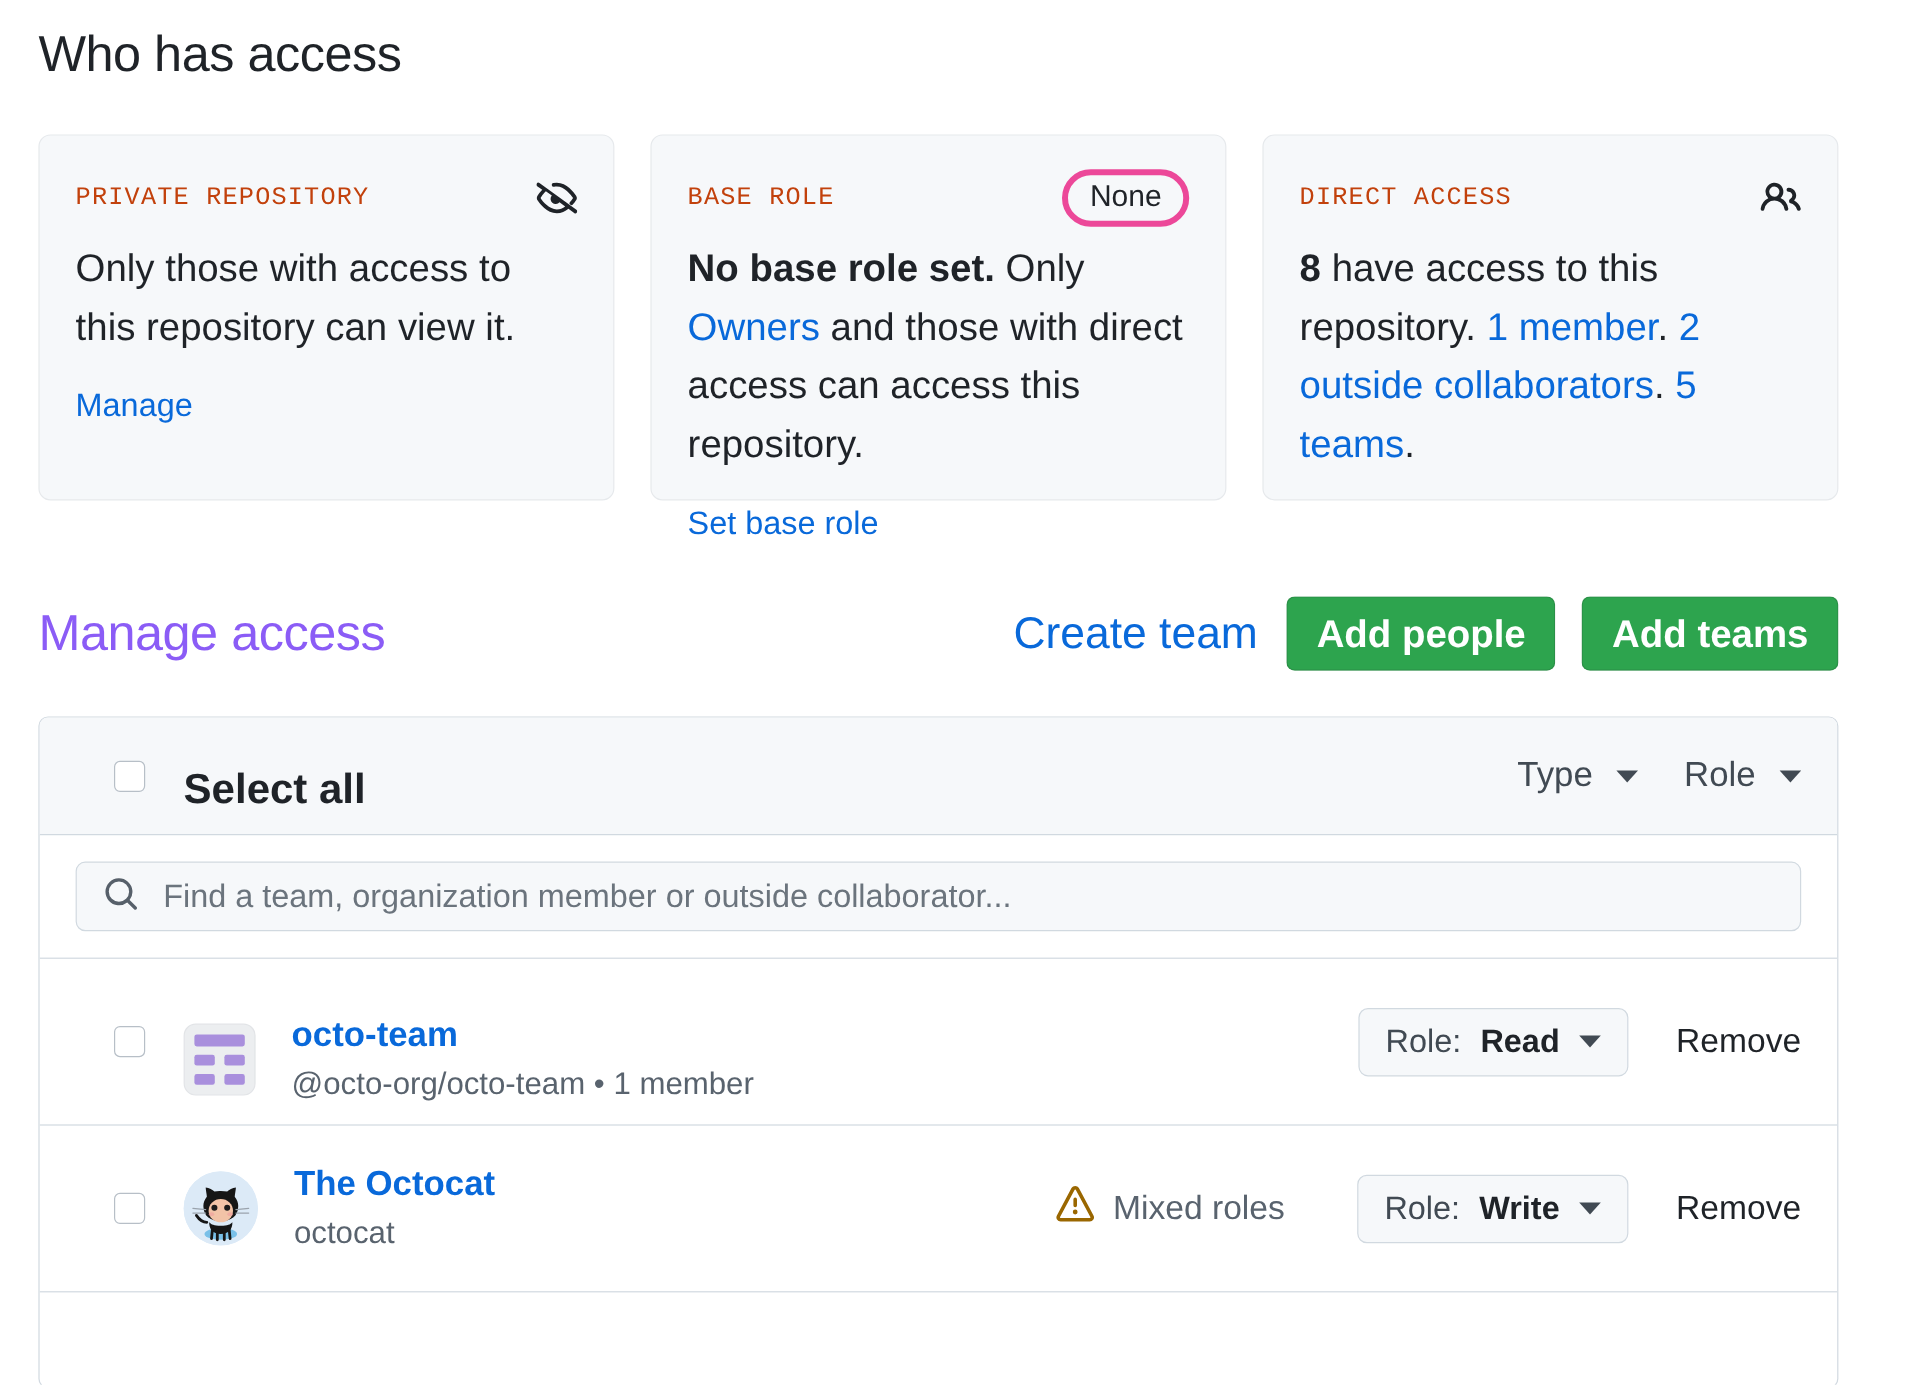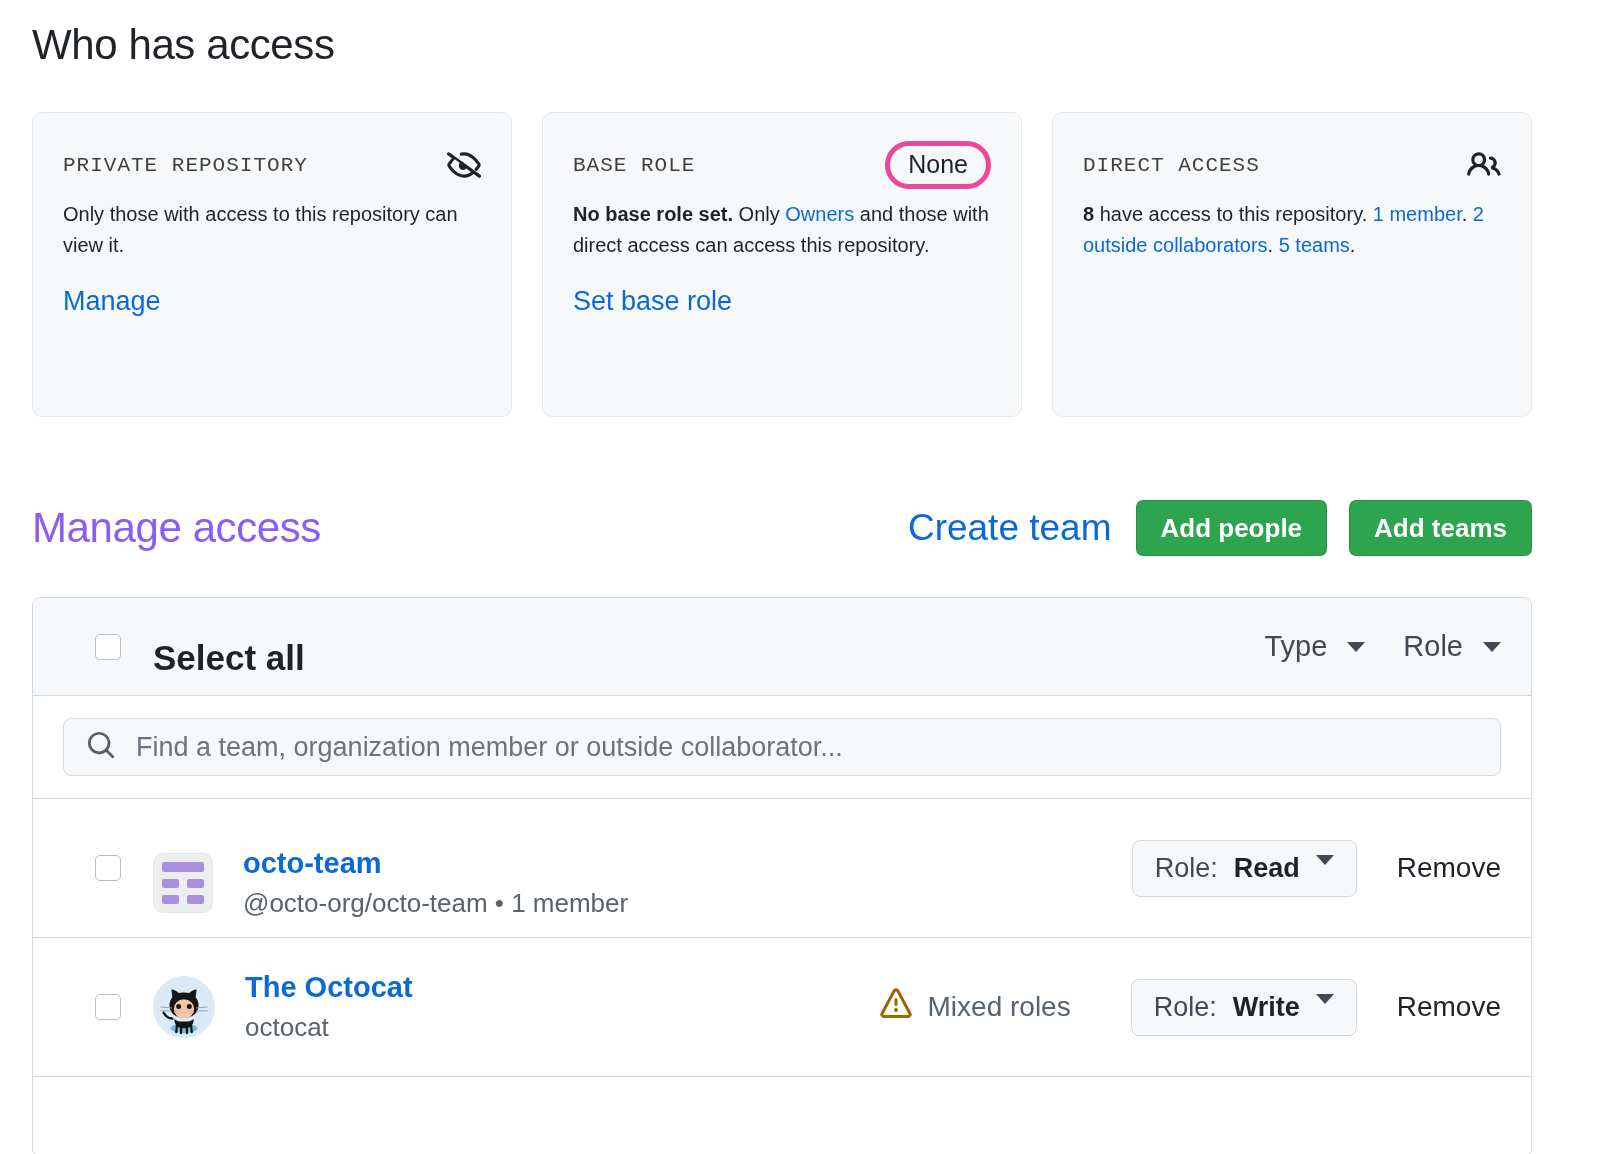--- a/index.html
+++ b/index.html
@@ -55,35 +55,35 @@
     display: flex;
     align-items: center;
     justify-content: space-between;
     height: 36px;
     margin-bottom: 16px;
   }
   .card-label {
     font-family: "Liberation Mono", "DejaVu Sans Mono", monospace;
     font-size: 21px;
     letter-spacing: 1px;
-    color: #404040;
+    color: #c2410c;
     text-transform: uppercase;
   }
   .card-icon svg { display: block; }
   .pill {
     border: 5px solid #ec4899;
     border-radius: 999px;
     padding: 5px 18px;
     font-size: 25px;
     color: #1f2328;
     line-height: 1.1;
     background: transparent;
   }
   .card-body {
-    font-size: 20px;
+    font-size: 32px;
     line-height: 1.53;
     color: #1f2328;
   }
   .card-body b { font-weight: 700; }
   a.link {
     color: #0969da;
     text-decoration: none;
   }
   .card-action {
     display: inline-block;
@@ -119,21 +119,21 @@
     font-size: 37px;
     color: #0969da;
     text-decoration: none;
     margin-right: 2px;
   }
   .btn-green {
     background: #2da44e;
     color: #ffffff;
     border: 1px solid rgba(27,31,36,0.15);
     border-radius: 7px;
-    font-size: 26px;
+    font-size: 32px;
     font-weight: 700;
     font-family: "Liberation Sans", sans-serif;
     padding: 14px 24px;
     line-height: 1;
     cursor: pointer;
   }
 
   
   .table {
     position: absolute;
@@ -304,20 +304,21 @@
   }
   .role-btn {
     background: #f6f8fa;
     border: 1px solid #d1d9e0;
     border-radius: 8px;
     font-family: "Liberation Sans", sans-serif;
     font-size: 27px;
     color: #414a53;
     padding: 14px 22px;
     display: inline-flex;
+    align-items: center;
     gap: 16px;
     cursor: pointer;
     line-height: 1;
     flex: 0 0 auto;
   }
   .role-btn b { color: #1f2328; font-weight: 700; }
   .remove-btn {
     background: transparent;
     border: none;
     font-family: "Liberation Sans", sans-serif;

